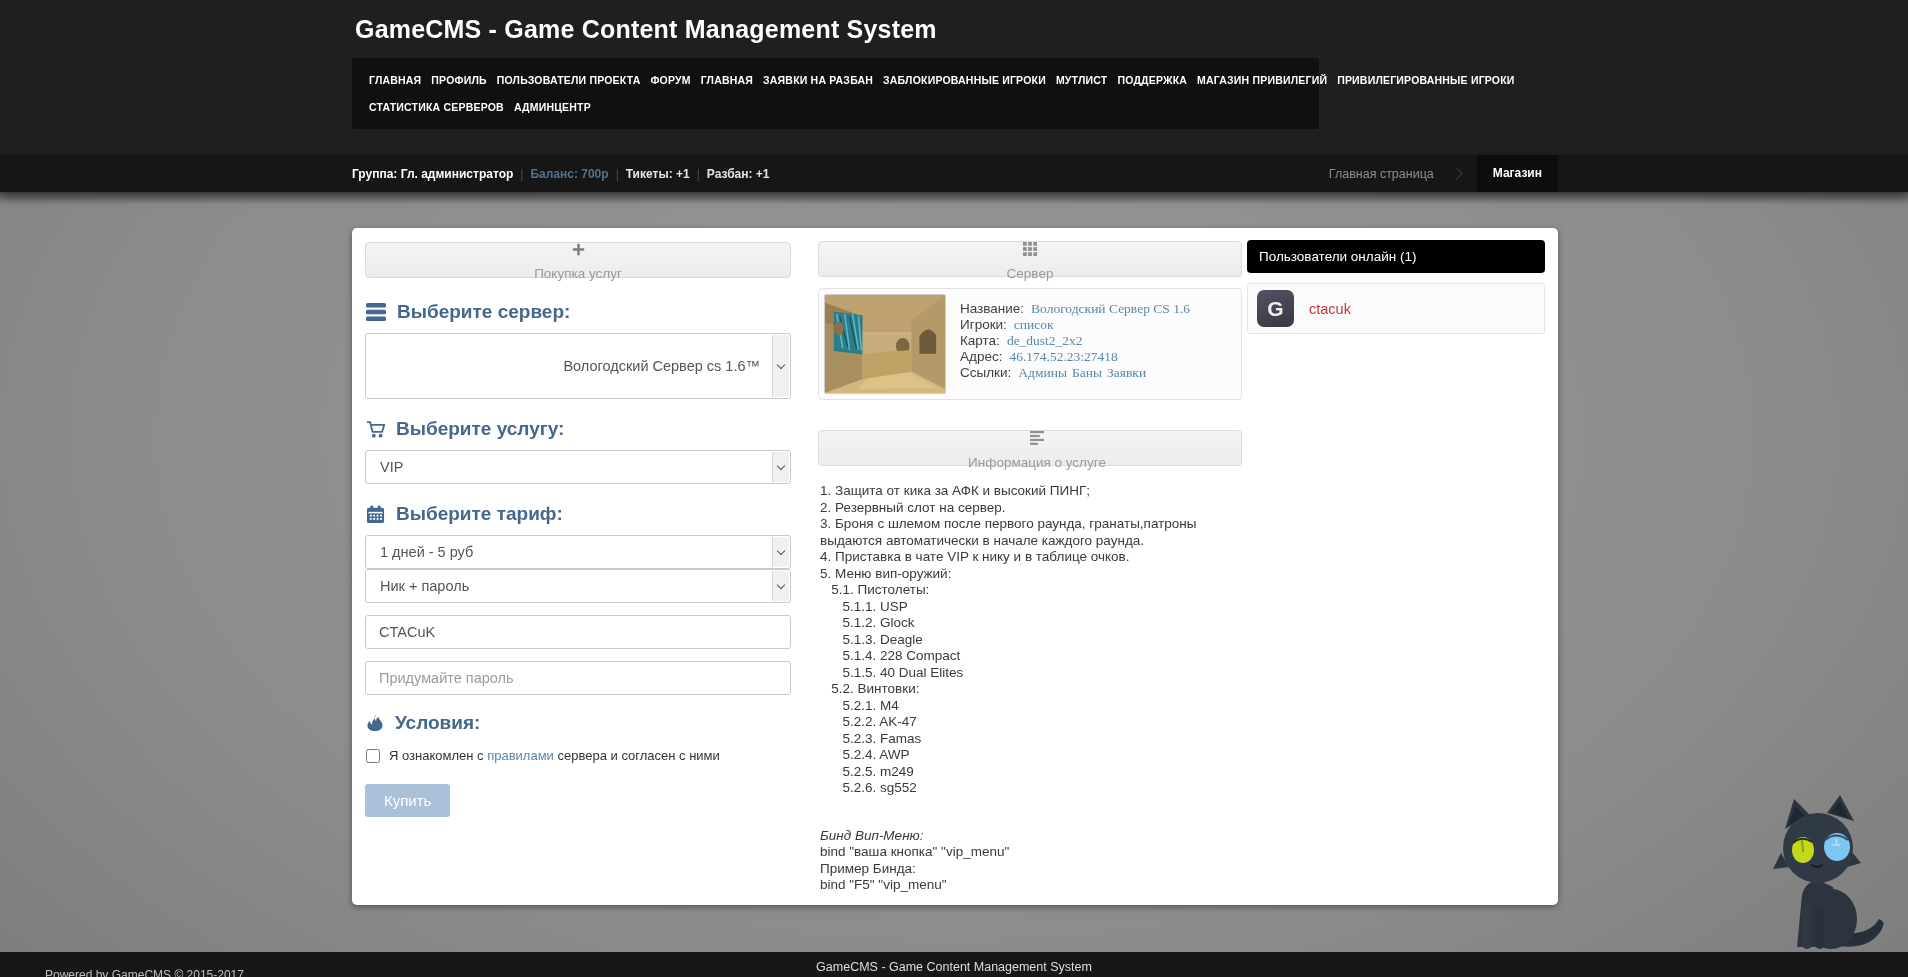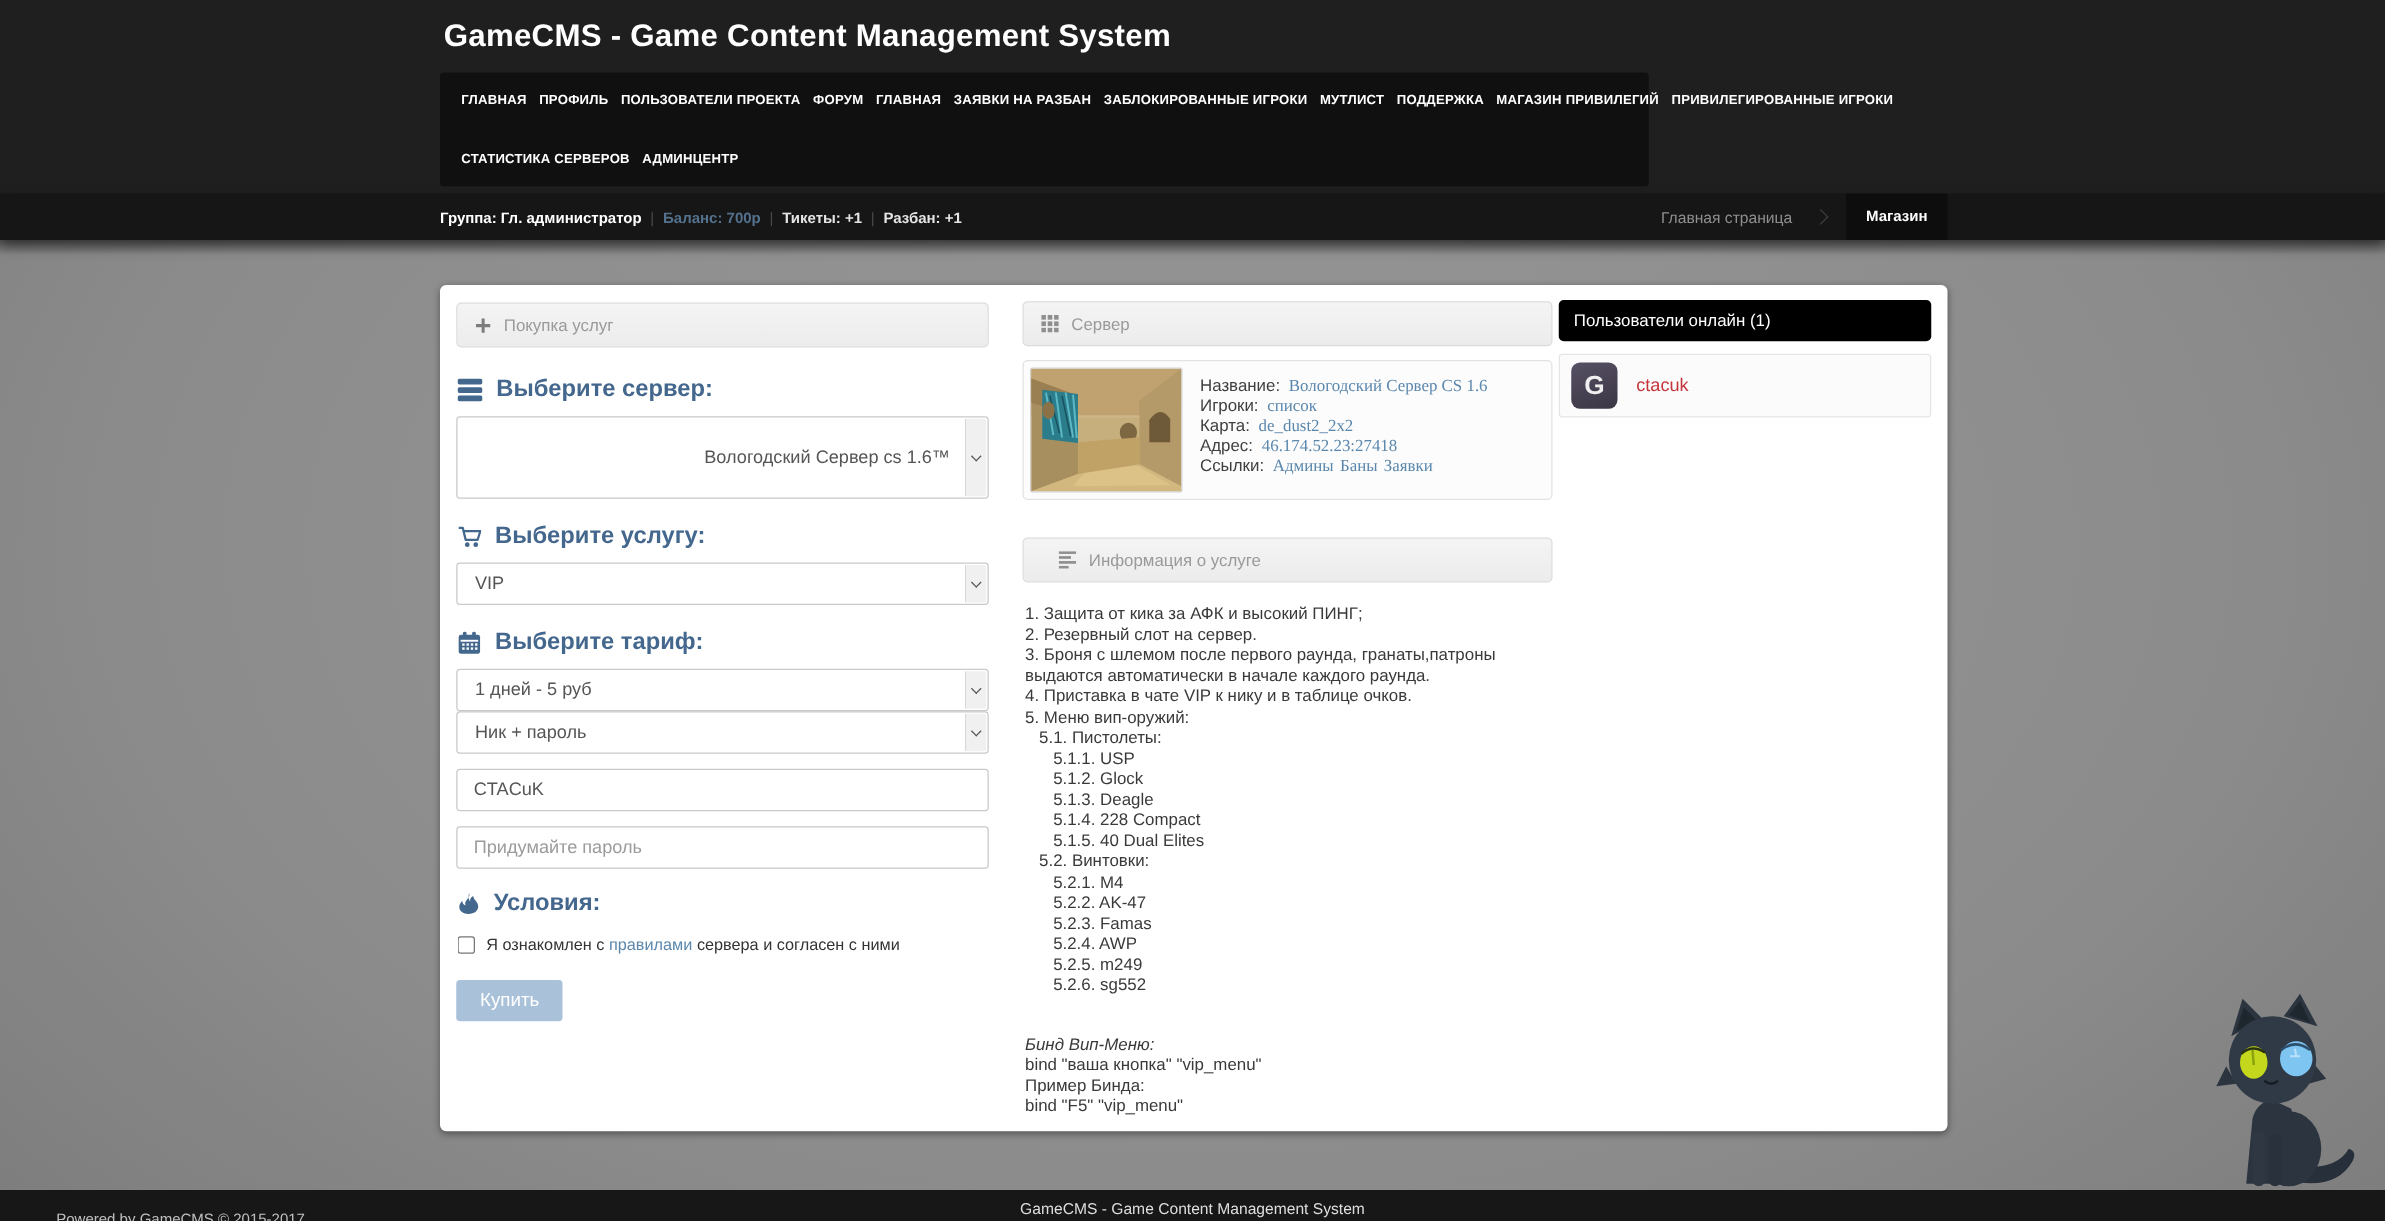--- a/index.html
+++ b/index.html
@@ -7,21 +7,21 @@
     font-family:"Liberation Sans","DejaVu Sans",sans-serif; }
   a { text-decoration:none; cursor:pointer; }
 
   .container { width:1206px; margin-left:352px; }
 
   
   .topbar { height:155px; background:#1f1f1f; padding-top:13px; }
   .site-title { color:#fff; font-size:25px; font-weight:700; letter-spacing:.2px; margin:2px 0 14px 3px; }
   .mainnav { background:#101010; border-radius:3px; padding:9px 12px; width:967px; }
   .nav-row { display:flex; flex-wrap:nowrap; }
-  .nav-row + .nav-row { margin-top:21px; }
+  .nav-row + .nav-row { margin-top:1px; }
   .nav-link { color:#fff; font-size:10.5px; font-weight:700; letter-spacing:.2px;
     padding:7px 5px; white-space:nowrap; }
 
   
   .userbar { height:37px; background:#161616; position:relative; z-index:3;
     box-shadow:0 5px 10px rgba(0,0,0,.45); }
   .userbar-inner { display:flex; justify-content:space-between; align-items:center; height:37px; }
   .user-info { font-size:12px; font-weight:700; color:#fff; display:flex; gap:7px; align-items:center; }
   .ub-sep { color:#4a4a4a; font-weight:400; }
   .ub-balance { color:#54718e; }
@@ -41,21 +41,21 @@
 
   .card { position:absolute; left:352px; top:36px; width:1206px; height:677px;
     background:#fff; border-radius:5px; box-shadow:0 2px 6px rgba(0,0,0,.4); }
 
   .colA { position:absolute; left:13px;  top:14px; width:426px; }
   .colB { position:absolute; left:466px; top:13px; width:424px; }
   .colC { position:absolute; left:895px; top:12px; width:298px; }
 
   .panel-header { height:36px; background:linear-gradient(#f4f4f4,#ececec);
     border:1px solid #dbdbdb; border-radius:4px; display:flex; align-items:center;
-    gap:10px; padding:0 14px; color:#9a9a9a; font-size:13.5px; }
+    gap:10px; padding:0 14px; color:#9a9a9a; font-size:13.5px;flex-direction:column; }
   .panel-header svg { flex:none; }
 
   
   .form-heading { color:#44678d; font-size:19px; font-weight:700; display:flex;
     align-items:center; gap:11px; margin:19px 0 10px 1px; }
   .form-heading.first { margin-top:23px; }
   .sel { position:relative; border:1px solid #c9c9c9; border-radius:3px; background:#fff;
     color:#555; font-size:14.5px; height:34px; display:flex; align-items:center;
     padding:0 30px 0 14px; cursor:pointer; }
   .sel.tall { height:66px;justify-content:flex-end; }

